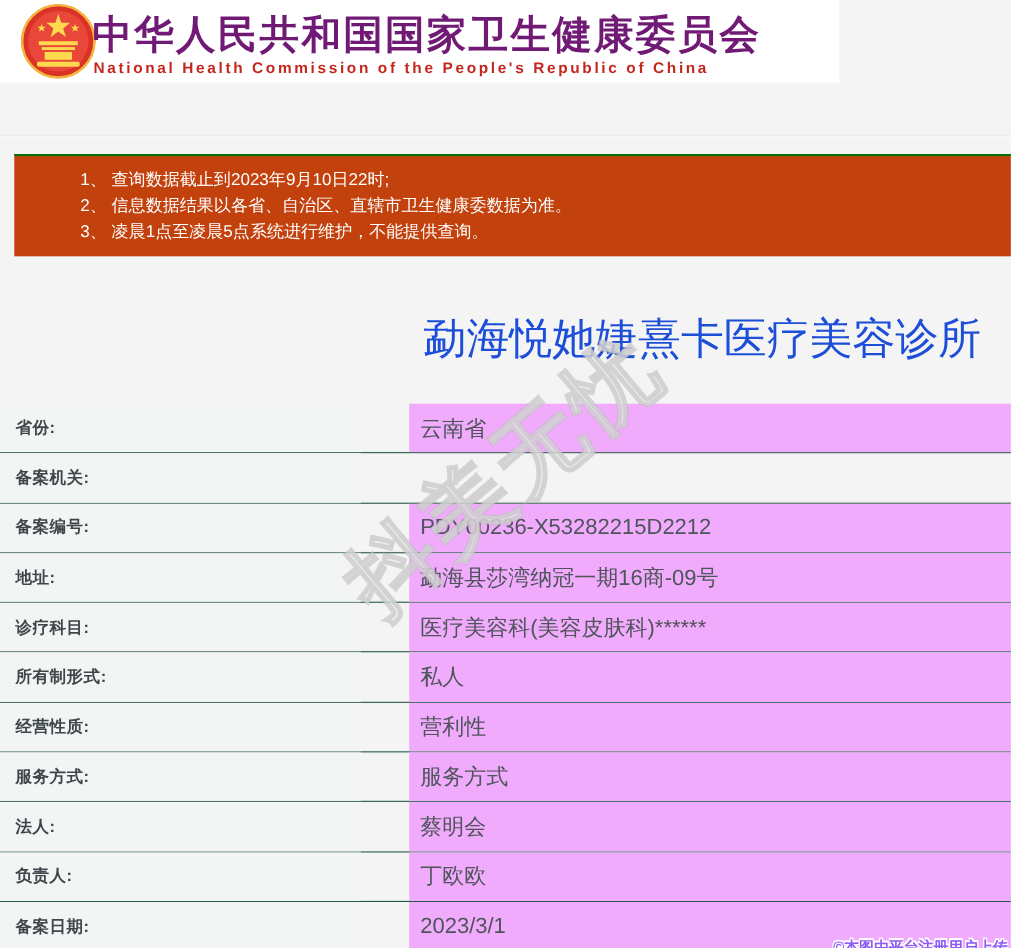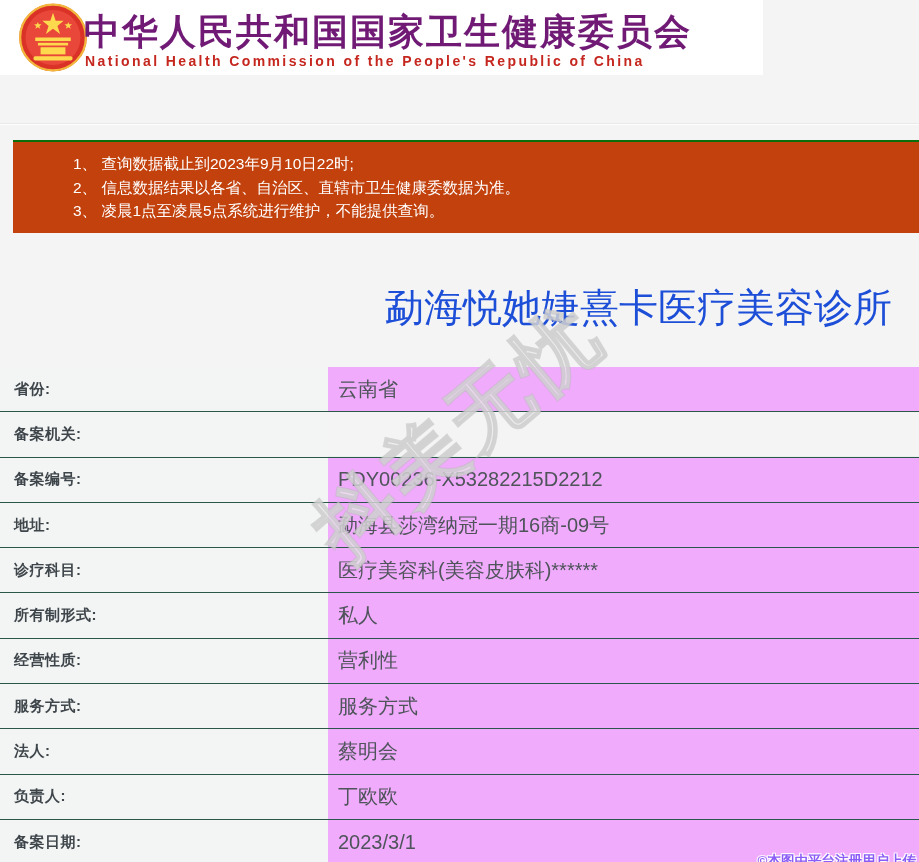--- a/index.html
+++ b/index.html
@@ -68,20 +68,21 @@
   
   .info-table {
     position:absolute; left:0; top:367px;
     width:919px;
   }
   .t-row {
     display:flex;
     height:45.3px;
     border-bottom:1px solid #2a574a;
     box-shadow: inset 0 -1px 0 #e7f3ea;
+    gap: 44px;
   }
   .t-row:last-child { border-bottom:none; box-shadow:none; }
   .t-label {
     width:328px;
     background:#f3f5f4;
     display:flex; align-items:center;
     padding-left:14px;
     font-size:15px; font-weight:600;
     color:#3f464b;
     letter-spacing:0.5px;

